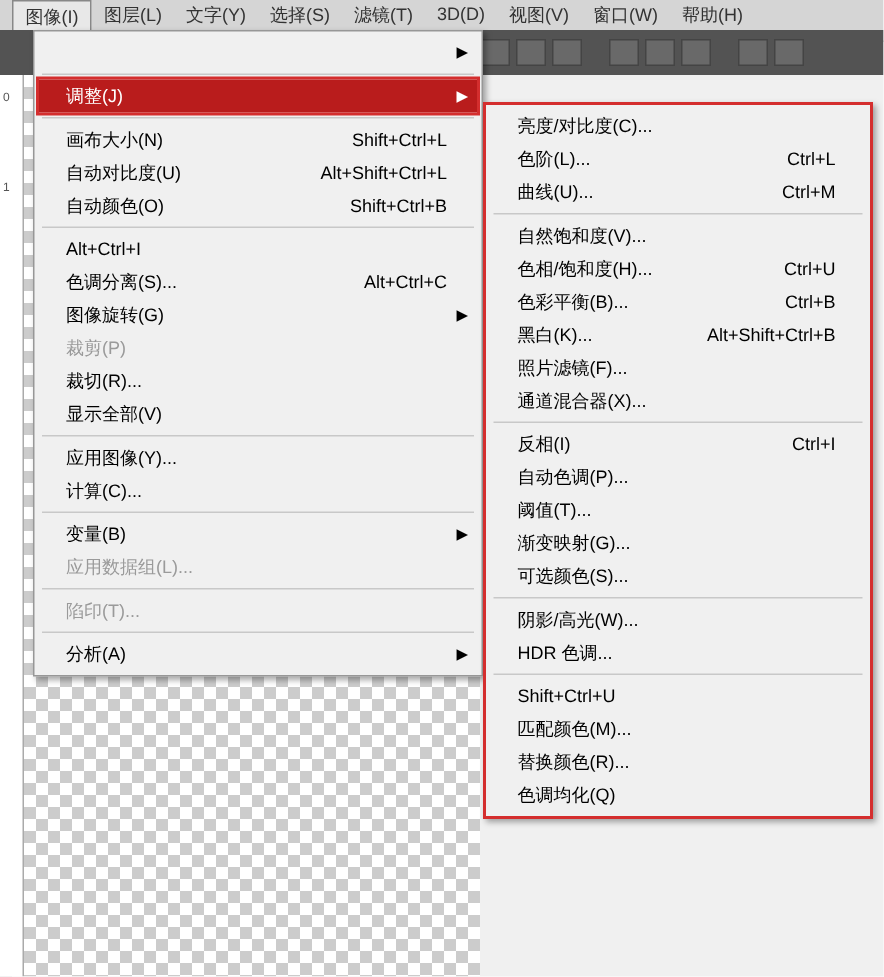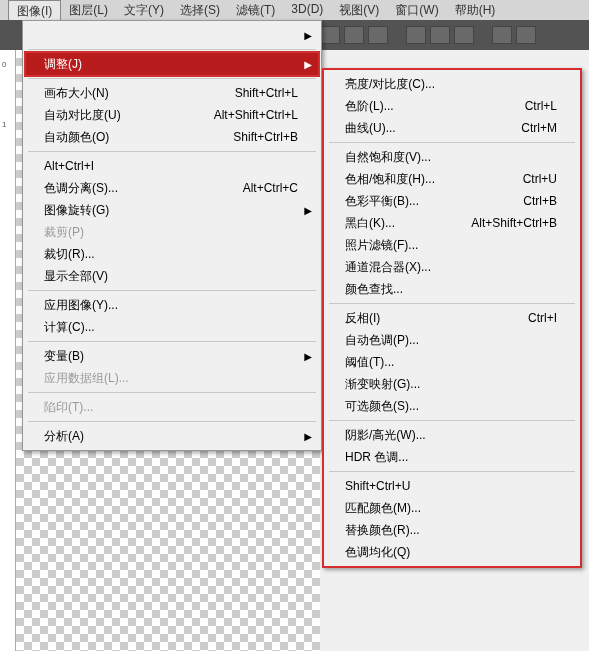--- a/index.html
+++ b/index.html
@@ -259,23 +259,20 @@
   <div class="menu-item">
     <span class="label">黑白(K)...</span>
     <span class="shortcut">Alt+Shift+Ctrl+B</span>
   </div>
   <div class="menu-item">
     <span class="label">照片滤镜(F)...</span>
   </div>
   <div class="menu-item">
     <span class="label">通道混合器(X)...</span>
   </div>
-  <div class="menu-item">
-    <span class="label">颜色查找...</span>
-  </div>
   <div class="menu-sep"></div>
   <div class="menu-item">
     <span class="label">反相(I)</span>
     <span class="shortcut">Ctrl+I</span>
   </div>
   <div class="menu-item">
     <span class="label">自动色调(P)...</span>
   </div>
   <div class="menu-item">
     <span class="label">阈值(T)...</span>

